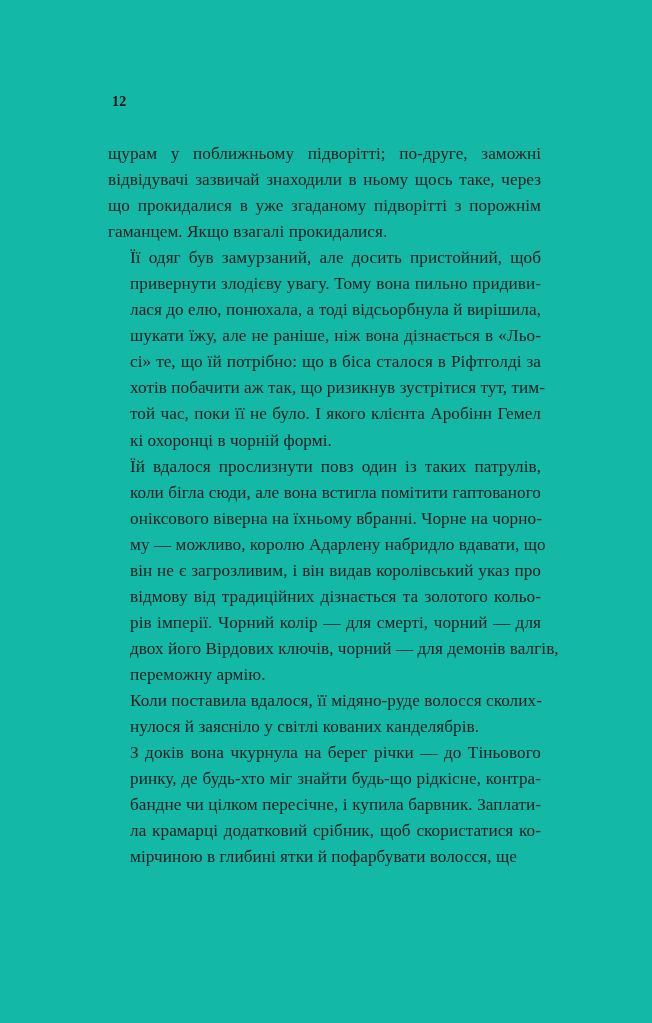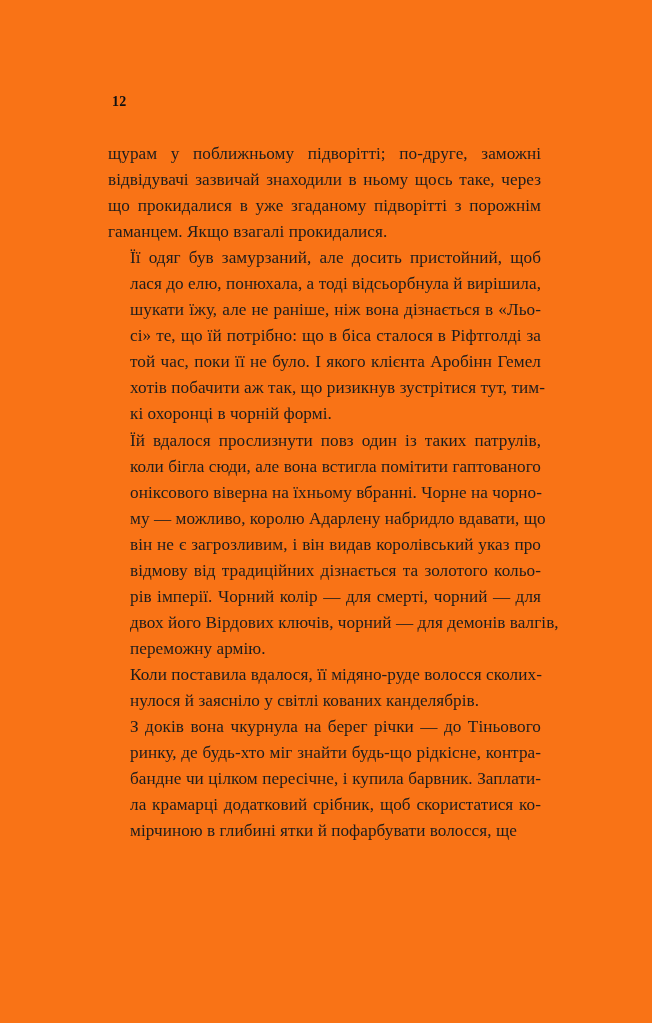--- a/index.html
+++ b/index.html
@@ -5,21 +5,21 @@
 <style>
   html, body {
     margin: 0;
     padding: 0;
     background: #ffffff;
   }
   .page {
     position: relative;
     width: 652px;
     height: 1023px;
-    background: #f97316;
+    background: #14b8a6;
     overflow: hidden;
     font-family: "Liberation Serif", "DejaVu Serif", serif;
     color: #1a1a1a;
   }
   .folio {
     position: absolute;
     left: 112px;
     top: 95px;
     font-size: 14px;
     font-weight: bold;
@@ -69,25 +69,26 @@
 
     <p class="para">
       <span class="line just">щурам у поближньому підворітті; по-друге, заможні</span>
       <span class="line just">відвідувачі зазвичай знаходили в ньому щось таке, через</span>
       <span class="line just">що прокидалися в уже згаданому підворітті з порожнім</span>
       <span class="line">гаманцем. Якщо взагалі прокидалися.</span>
     </p>
 
     <p class="para indent">
       <span class="line just" style="text-indent:22px">Її одяг був замурзаний, але досить пристойний, щоб</span>
+      <span class="line just">привернути злодієву увагу. Тому вона пильно придиви-</span>
       <span class="line just">лася до елю, понюхала, а тоді відсьорбнула й вирішила,</span>
       <span class="line just">шукати їжу, але не раніше, ніж вона дізнається в «Льо-</span>
       <span class="line just">сі» те, що їй потрібно: що в біса сталося в Ріфтголді за</span>
+      <span class="line just">хотів побачити аж так, що ризикнув зустрітися тут, тим-</span>
       <span class="line just">той час, поки її не було. І якого клієнта Аробінн Гемел</span>
-      <span class="line just">хотів побачити аж так, що ризикнув зустрітися тут, тим-</span>
       <span class="line">кі охоронці в чорній формі.</span>
     </p>
 
     <p class="para indent">
       <span class="line just" style="text-indent:22px">Їй вдалося прослизнути повз один із таких патрулів,</span>
       <span class="line just">коли бігла сюди, але вона встигла помітити гаптованого</span>
       <span class="line just">оніксового віверна на їхньому вбранні. Чорне на чорно-</span>
       <span class="line just">му — можливо, королю Адарлену набридло вдавати, що</span>
       <span class="line just">він не є загрозливим, і він видав королівський указ про</span>
       <span class="line just">відмову від традиційних дізнається та золотого кольо-</span>

